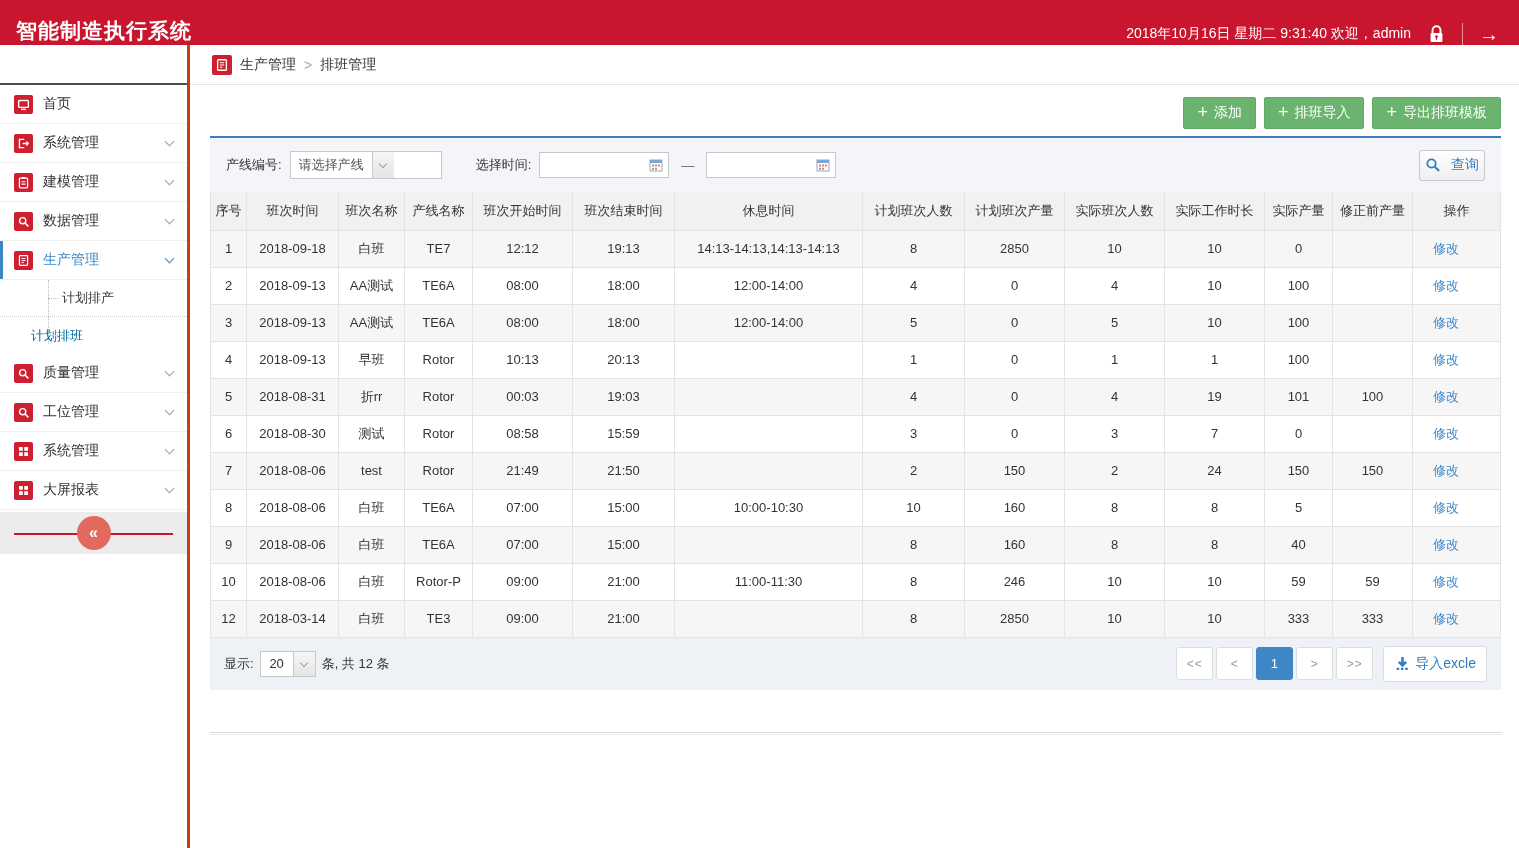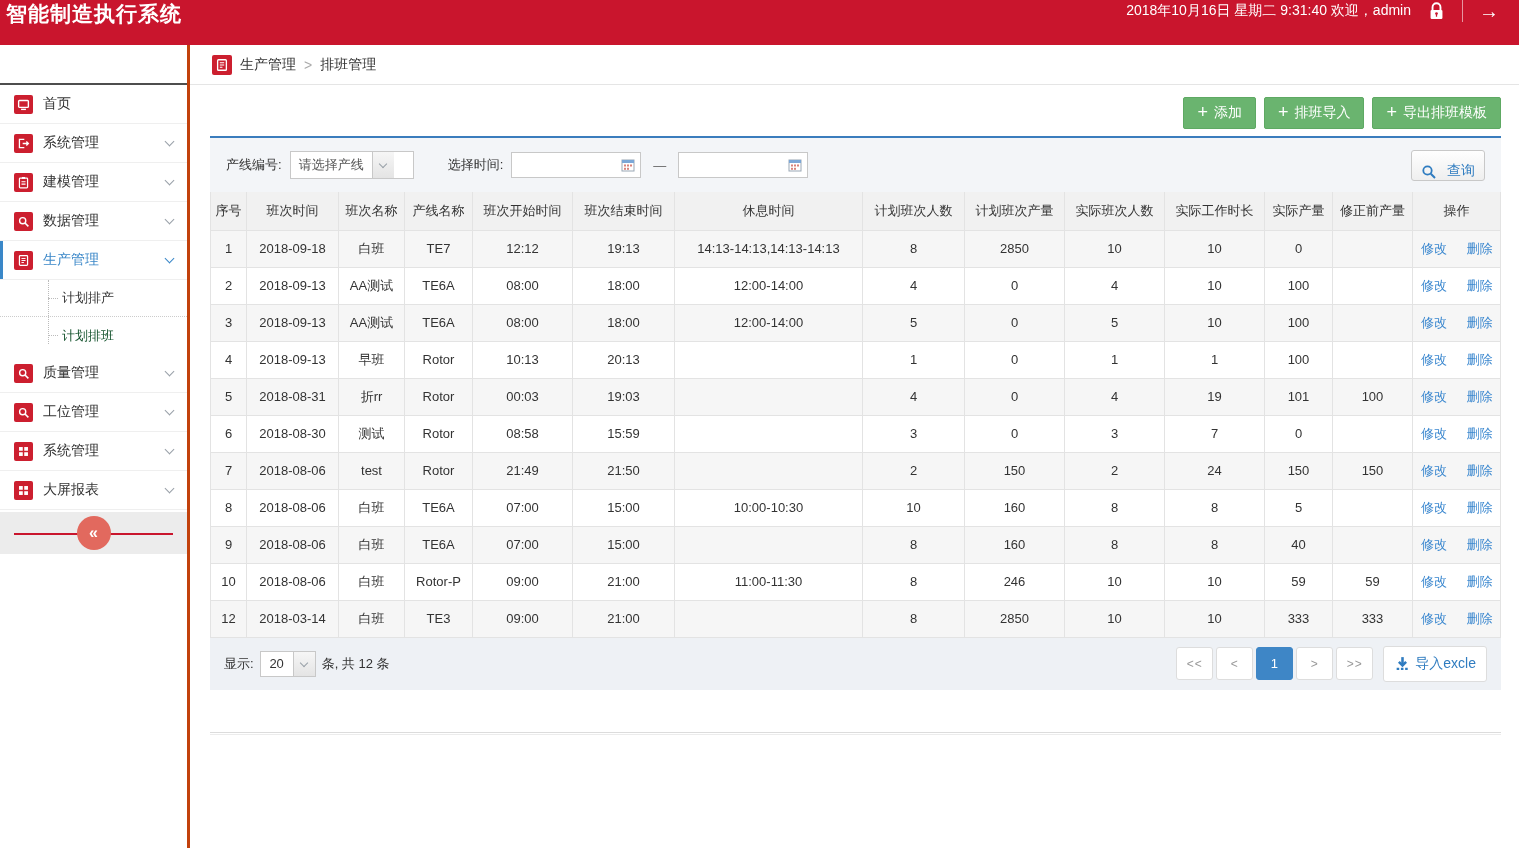--- a/index.html
+++ b/index.html
@@ -2,21 +2,21 @@
 <html><head>
 <meta charset="utf-8">
 <style>
   * { box-sizing: border-box; margin: 0; padding: 0; }
   html,body { width:1519px; height:848px; }
   body {
     font-family: "Liberation Sans", "DejaVu Sans", sans-serif;
     background:#fff; color:#333; overflow:hidden; font-size:13px;
   }
   
-  .topbar { height:45px; background:#c9152d; display:flex; align-items:flex-start; color:#fff; padding:0 20px 0 6px; }
+  .topbar { height:45px; background:#c9152d; display:flex; align-items:flex-end; color:#fff; padding:0 20px 0 16px; }
   .topbar-title { font-size:21px; font-weight:bold; letter-spacing:1px; }
   .topbar-right { margin-left:auto; display:flex; align-items:center; gap:16px; font-size:14px; }
   .topbar-divider { width:1px; height:22px; background:rgba(255,255,255,.55); }
   .icon-btn { display:flex; align-items:center; cursor:pointer; }
   .arrow-glyph { font-size:20px; line-height:1; }
   
   .layout { display:flex; height:803px; }
   
   .sidebar { width:190px; background:#fff; border-right:3px solid #c2410c; flex-shrink:0; }
   .sidebar-top { height:40px; border-bottom:2px solid #4d4d4d; }
@@ -24,55 +24,55 @@
   .menu-item.active { color:#3a87c8; box-shadow:inset 3px 0 0 #3a87c8; }
   .mi-icon { width:19px; height:19px; background:#cc1f2f; border-radius:2px; margin-right:10px; display:flex; align-items:center; justify-content:center; flex-shrink:0; }
   .mi-icon svg { width:13px; height:13px; }
   .chev { width:7px; height:7px; border-right:1.6px solid #99a0a8; border-bottom:1.6px solid #99a0a8; transform:rotate(45deg); margin-left:auto; margin-top:-3px; }
   .menu-item.active .chev { border-color:#3a87c8; }
   .submenu { position:relative; }
   .submenu:before { content:""; position:absolute; left:48px; top:0; bottom:10px; border-left:1px dotted #bbb; }
   .sub-item { height:37px; display:flex; align-items:center; padding-left:62px; font-size:13px; cursor:pointer; position:relative; }
   .sub-item:before { content:""; position:absolute; left:48px; top:18px; width:10px; border-top:1px dotted #bbb; }
   .sub-item.sep { border-bottom:1px dotted #ccc;font-family:Liberation Mono, monospace; }
-  .sub-item.active { color:#14532d; }
+  .sub-item.active { color:#0369a1;padding-left:31px; }
   .collapse-strip { height:42px; background:#ececec; position:relative; display:flex; align-items:center; justify-content:center; margin-top:2px; }
   .collapse-line { position:absolute; left:14px; right:14px; top:50%; border-top:2px solid #c9152d; }
   .collapse-btn { width:34px; height:34px; border-radius:50%; background:#e2695e; color:#fff; display:flex; align-items:center; justify-content:center; font-size:16px; font-weight:bold; z-index:1; cursor:pointer; }
   
   .main { flex:1; display:flex; flex-direction:column; background:#fff; }
   .breadcrumb { height:40px; border-bottom:1px solid #e5e5e5; display:flex; align-items:center; gap:8px; padding-left:22px; font-size:14px; }
   .bc-icon { width:20px; height:20px; background:#cc1f2f; border-radius:2px; display:flex; align-items:center; justify-content:center; }
   .bc-icon svg { width:14px; height:14px; }
   .bc-sep { color:#aaa; }
   .content { padding:0 19px 0 20px; }
   .actions-row { display:flex; justify-content:flex-end; gap:8px; margin-top:12px; height:32px; }
   .btn-green { background:#6ab46f; border:1px solid #5ea963; color:#fff; font-size:14px; padding:0 13px; display:flex; align-items:center; gap:6px; border-radius:2px; cursor:pointer; }
   .btn-green .plus { font-size:18px; font-weight:300; line-height:1; margin-top:-2px; }
   .panel { margin-top:7px; border-top:2px solid #3b7dbd; }
   
   .filter-bar { background:#f3f5f8; height:54px; display:flex; align-items:center; padding:18px 16px; gap:8px; font-size:13px; }
   .fake-select { background:#fff; border:1px solid #c8c8c8; height:28px; display:flex; align-items:stretch; cursor:pointer; }
   .fake-select .val { padding:0 8px; display:flex; align-items:center; color:#555; }
   .fake-select .suffix { width:22px; background:linear-gradient(#f6f6f6,#e4e4e4); border-left:1px solid #c8c8c8; display:flex; align-items:center; justify-content:center; }
   .suffix .chev { margin:0; margin-top:-2px; width:6px; height:6px; }
-  .line-select { width:124px; }
+  .line-select { width:152px; }
   .date-box { width:130px; height:26px; background:#fff; border:1px solid #c8c8c8; display:flex; align-items:center; padding:0 5px; }
   .date-box input { border:none; outline:none; flex:1; width:100px; font-size:13px; background:transparent; }
   .date-box svg { flex-shrink:0; cursor:pointer; }
   .dash { color:#666; margin:0 4px; }
-  .btn-query { margin-left:auto; width:74px; height:31px; background:linear-gradient(#fefefe,#efefef); border:1px solid #c8c8c8; border-radius:3px; color:#2f7cc0; font-size:14px; display:flex; align-items:flex-end; justify-content:center; gap:10px; cursor:pointer; }
+  .btn-query { margin-left:auto; width:66px; height:31px; background:linear-gradient(#fefefe,#efefef); border:1px solid #c8c8c8; border-radius:3px; color:#2f7cc0; font-size:14px; display:flex; align-items:center; justify-content:center; gap:10px; cursor:pointer; }
   
   table { width:100%; border-collapse:collapse; background:#fff; table-layout:fixed; }
   th, td { border-right:1px solid #e3e3e3; border-bottom:1px solid #e3e3e3; text-align:center; font-size:13px; color:#333; font-weight:normal; overflow:hidden; white-space:nowrap; }
   th { background:#f1f1f1; height:38px; }
   td { height:37px; }
   th:first-child, td:first-child { border-left:1px solid #e3e3e3; }
   tbody tr:nth-child(odd) { background:#f6f6f6; }
-  td a { color:#3a87cf; text-decoration:none; margin:0 8px; cursor:pointer; }
+  td a { color:#3a87cf; text-decoration:none; margin:0 20px; cursor:pointer; }
   
   .pager-bar { background:#eef1f5; height:52px; display:flex; align-items:center; padding:0 14px; font-size:13px; }
   .size-select { width:56px; height:26px; margin:0 6px; }
   .size-select .val { flex:1; justify-content:center; color:#333; }
   .pagination { margin-left:auto; display:flex; gap:3px; }
   .page-btn { min-width:37px; height:33px; background:#fff; border:1px solid #ddd; border-radius:3px; color:#999; display:flex; align-items:center; justify-content:center; font-size:12px; cursor:pointer; letter-spacing:1px; }
   .page-btn.active { background:#3e86c6; border-color:#3e86c6; color:#fff; font-size:13px; }
   .btn-excel { margin-left:10px; height:33px; padding:17px 10px; background:#fff; border:1px solid #ddd; border-radius:3px; color:#2f7cc0; font-size:14px; display:flex; align-items:center; gap:4px; cursor:pointer; }
   
   .content-divider { margin-top:42px; height:3px; border-top:1px solid #dcdcdc; border-bottom:1px solid #ececec; }

